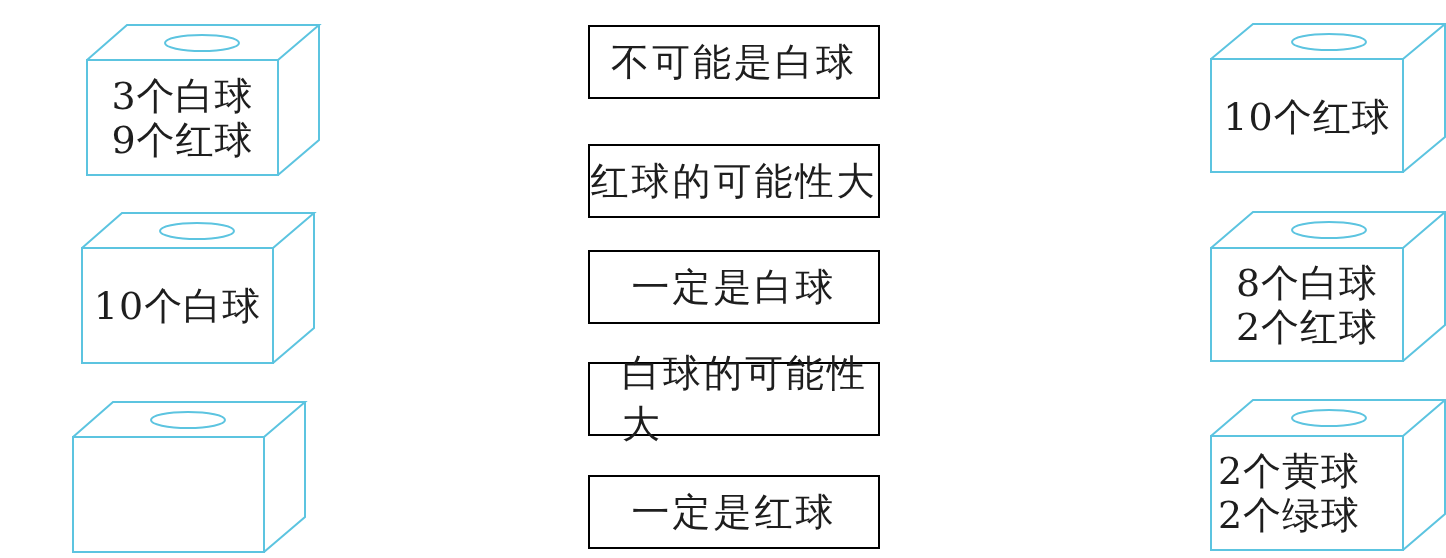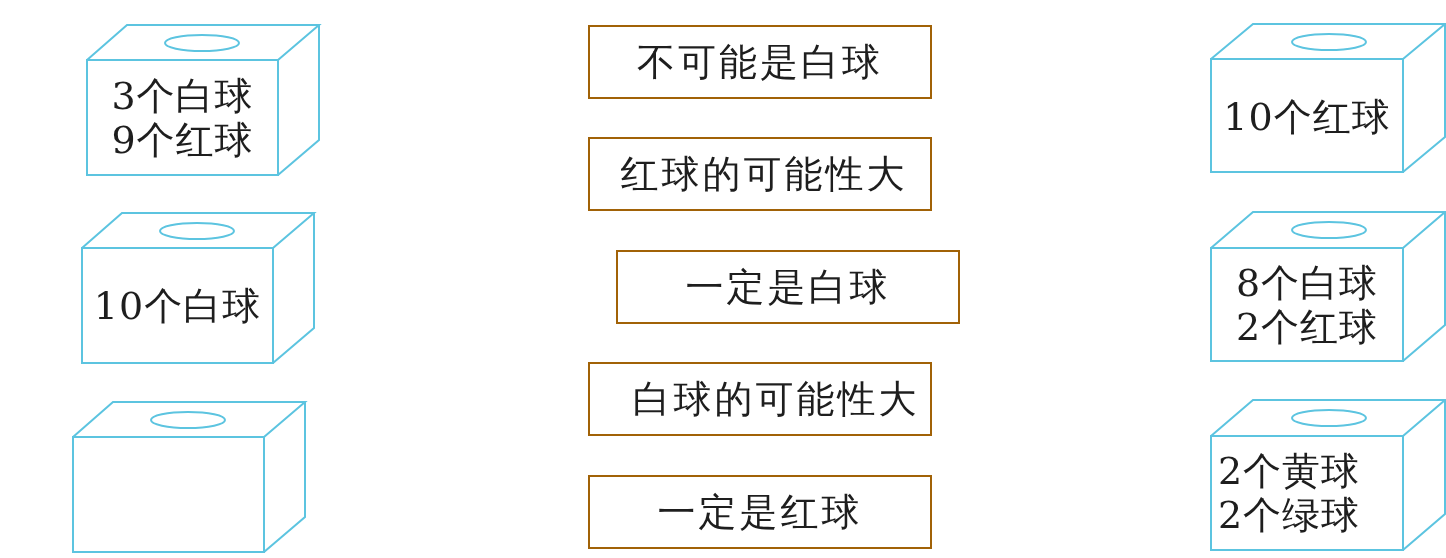--- a/index.html
+++ b/index.html
@@ -4,22 +4,22 @@
 <style>
   html, body { margin:0; padding:0; background:#ffffff; }
   body { width:1446px; height:558px; position:relative; overflow:hidden;
          font-family: "DejaVu Serif", "Liberation Serif", serif; color:#1e1e1e; }
   .box { position:absolute; width:240px; height:155px; }
   .box svg { position:absolute; left:0; top:0; overflow:visible; }
   .box-label { position:absolute; left:0; top:35px; width:191px; height:116px;
                display:flex; flex-direction:column; justify-content:center; align-items:center;
                font-size:38px; line-height:44px; letter-spacing:1px; }
   .box-label span { display:block; white-space:nowrap; }
-  .option { position:absolute; left:588px; width:344px; height:74px;
-            border:2px solid #a16207; box-sizing:border-box;
+  .option { position:absolute; left:588px; width:292px; height:74px;
+            border:2px solid #000000; box-sizing:border-box;
             display:flex; align-items:center; justify-content:center;
             font-size:38px; letter-spacing:3px; cursor:pointer; }
 </style>
 </head>
 <body>
 
 <div class="box" style="left:87px;top:25px;">
   <svg width="240" height="155">
     <g fill="none" stroke="#5cc4e0" stroke-width="2">
       <rect x="0" y="35" width="191" height="115"></rect>
@@ -55,24 +55,24 @@
       <polyline points="0,35 40,0 232,0 191,35"></polyline>
       <polyline points="232,0 232,115 191,150"></polyline>
       <ellipse cx="115" cy="18" rx="37" ry="8"></ellipse>
     </g>
   </svg>
 </div>
 
 <div class="option" style="top:25px;">
   <span>不可能是白球</span>
 </div>
-<div class="option" style="top:137px;padding-left:8px;">
+<div class="option" style="top:144px;">
   <span>红球的可能性大</span>
 </div>
-<div class="option" style="top:250px;margin-left:28px;">
+<div class="option" style="top:250px;">
   <span>一定是白球</span>
 </div>
 <div class="option" style="top:362px;padding-left:32px;">
   <span>白球的可能性大</span>
 </div>
 <div class="option" style="top:475px;">
   <span>一定是红球</span>
 </div>
 
 <div class="box" style="left:1211px;top:24px;">

